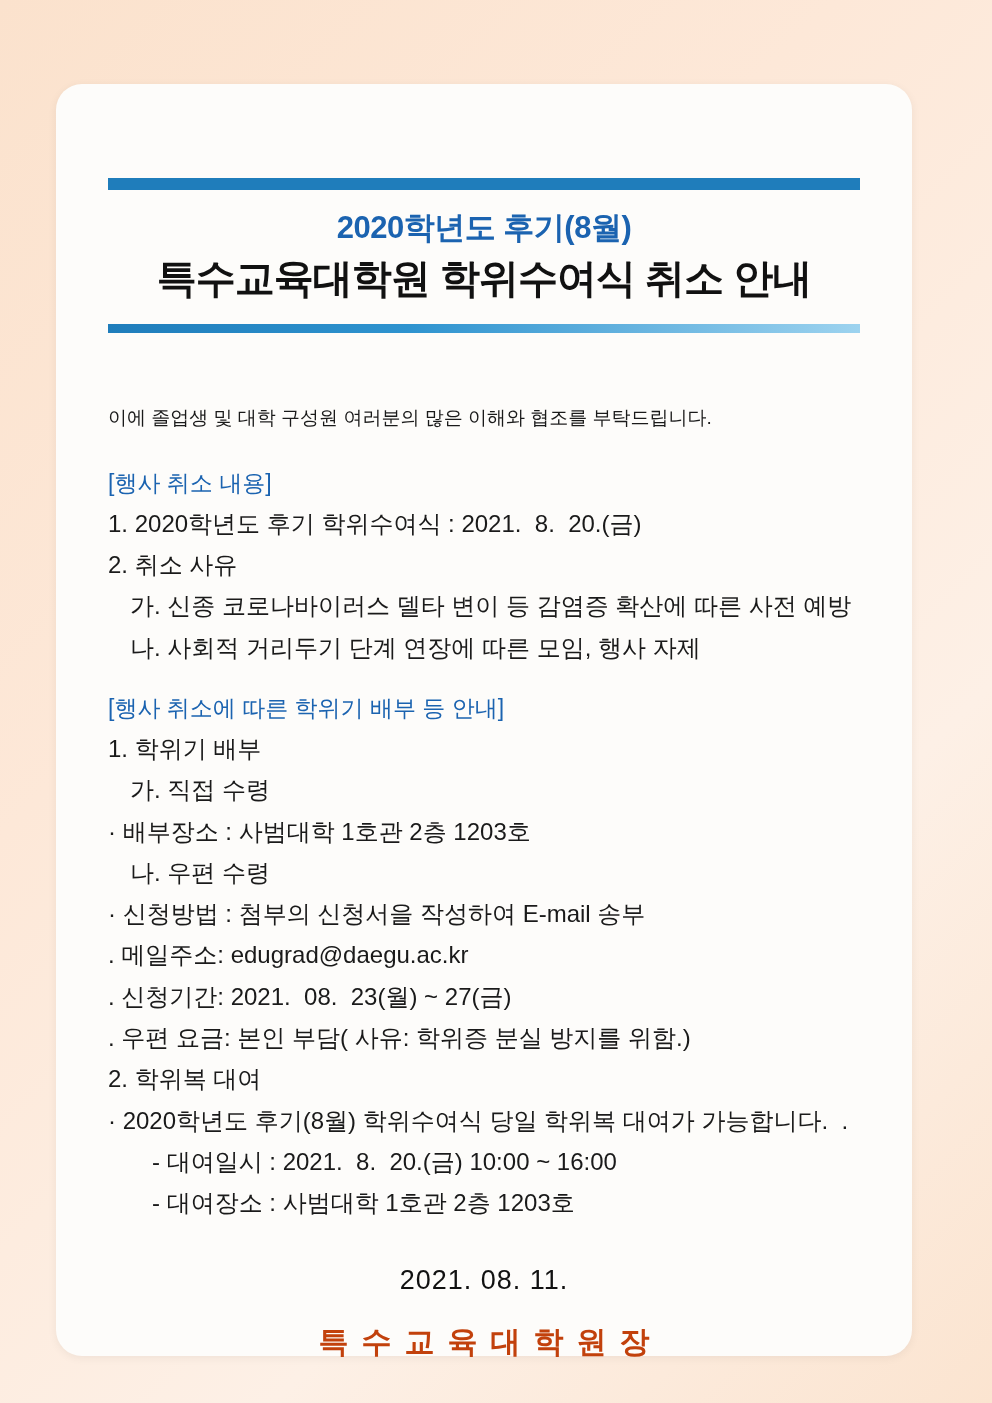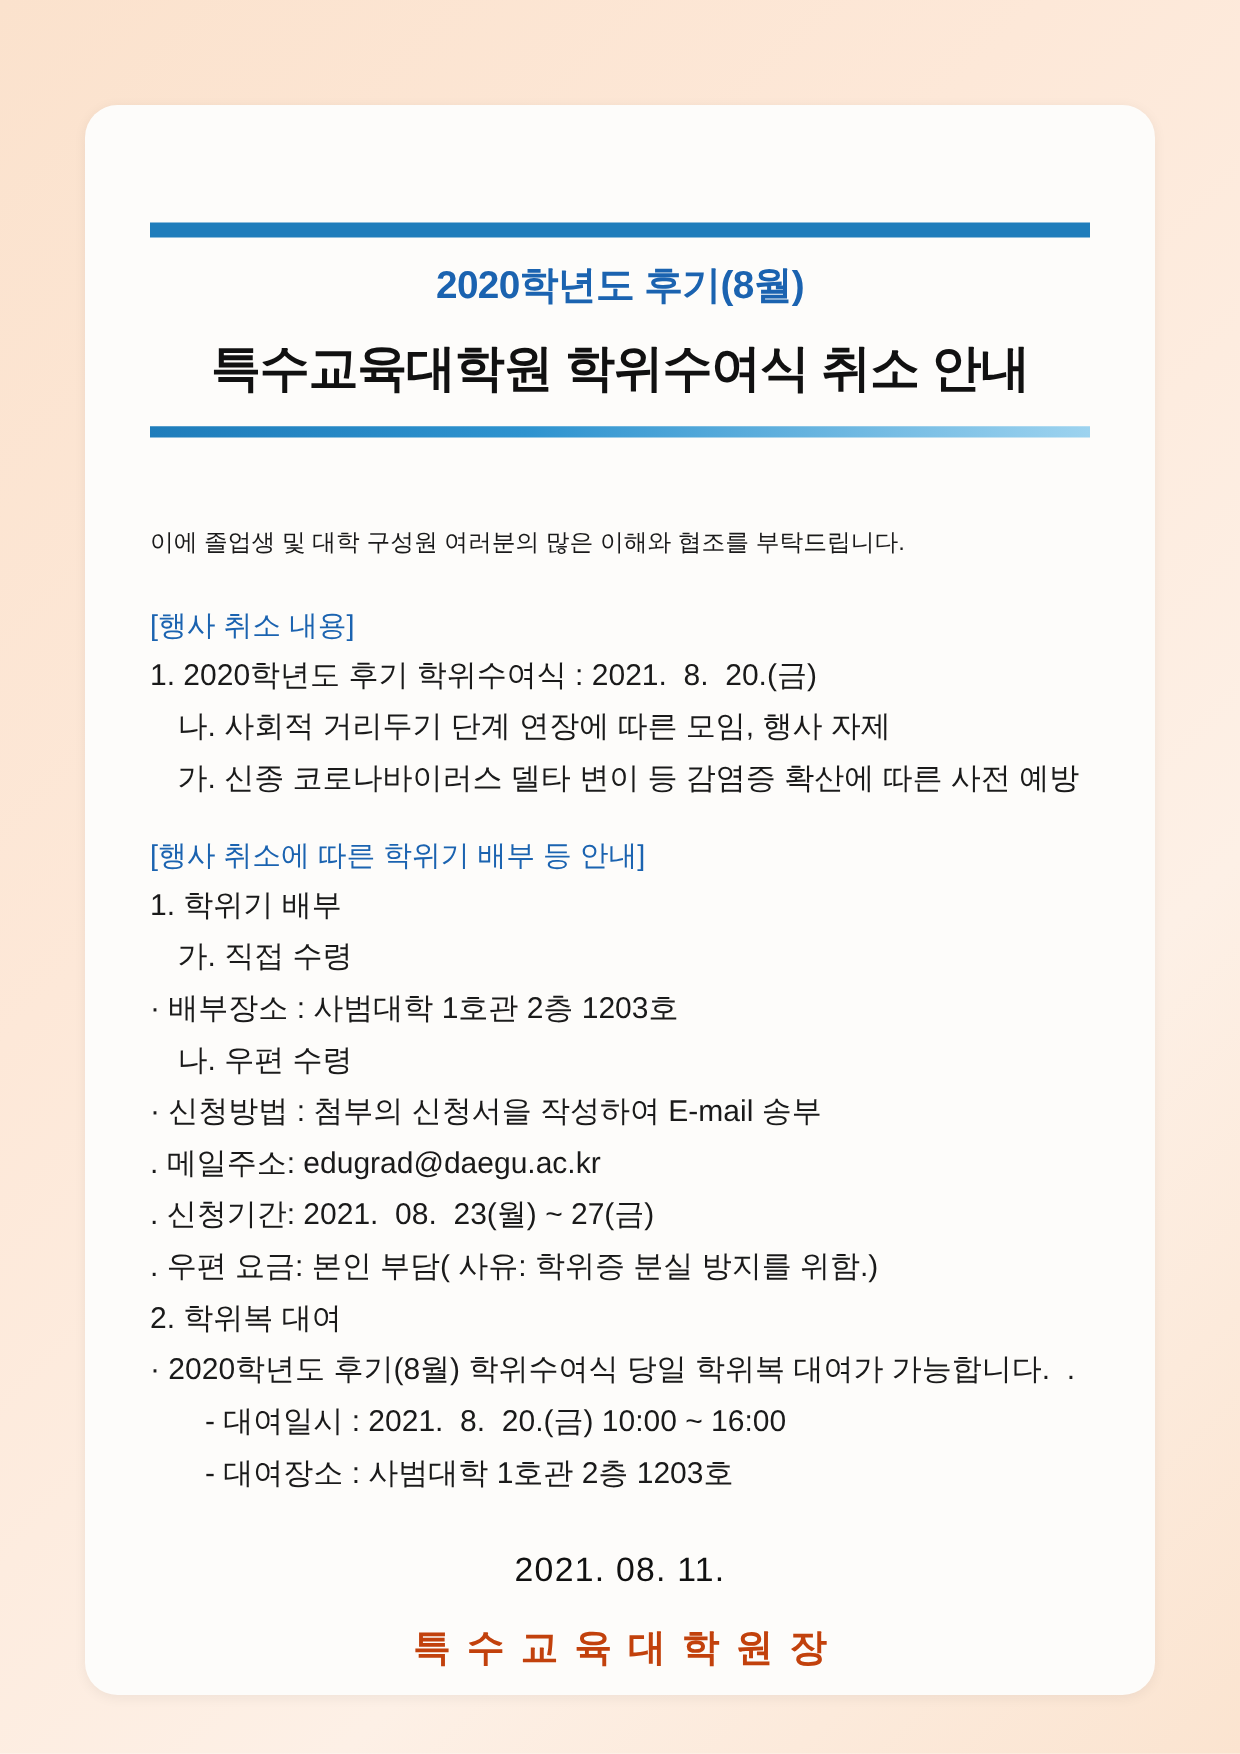--- a/index.html
+++ b/index.html
@@ -8,21 +8,21 @@
   }
   body {
     width: 992px;
     height: 1403px;
     background: linear-gradient(135deg, #fbe2cd 0%, #fde8d8 35%, #fdf0e6 70%, #fbe4d0 100%);
     font-family: "Liberation Sans", sans-serif;
     overflow: hidden;
   }
   .page {
     position: absolute;
-    left: 68px;
+    left: 56px;
     top: 84px;
     width: 856px;
     height: 1272px;
     background: #fdfcfa;
     border-radius: 26px;
     box-shadow: 0 2px 10px rgba(0,0,0,0.06);
   }
   .inner {
     position: absolute;
     left: 52px;
@@ -44,21 +44,21 @@
     color: #1b63b0;
     letter-spacing: -0.5px;
     line-height: 1.3;
   }
   .title-line2 {
     font-size: 40px;
     font-weight: bold;
     color: #111111;
     letter-spacing: -1px;
     line-height: 1.3;
-    margin-top: 21px;
+    margin-top: 4px;
   }
   .rule-bottom {
     height: 9px;
     width: 100%;
     background: linear-gradient(90deg, #1f7dbb 0%, #2e93cf 40%, #9dd3ef 100%);
     margin-top: 14px;
   }
   .body-text {
     margin-top: 44px;
     font-size: 19px;
@@ -134,22 +134,23 @@
 
 
       <div class="spacer"></div>
 
       <p class="para">이에 졸업생 및 대학 구성원 여러분의 많은 이해와 협조를 부탁드립니다.</p>
 
       <div class="spacer"></div>
 
       <p class="section-head">[행사 취소 내용]</p>
       <p class="line">1. 2020학년도 후기 학위수여식 : 2021.  8.  20.(금)</p>
+      <p class="line">2. 취소 사유</p>
+      <p class="line lv1">가. 신종 코로나바이러스 델타 변이 등 감염증 확산에 따른 사전 예방</p>
       <p class="line lv1">나. 사회적 거리두기 단계 연장에 따른 모임, 행사 자제</p>
-      <p class="line lv1">가. 신종 코로나바이러스 델타 변이 등 감염증 확산에 따른 사전 예방</p>
 
       <div class="spacer-sm"></div>
 
       <p class="section-head">[행사 취소에 따른 학위기 배부 등 안내]</p>
       <p class="line">1. 학위기 배부</p>
       <p class="line lv1">가. 직접 수령</p>
       <p class="line">· 배부장소 : 사범대학 1호관 2층 1203호</p>
       <p class="line lv1">나. 우편 수령</p>
       <p class="line">· 신청방법 : 첨부의 신청서을 작성하여 E-mail 송부</p>
       <p class="line">. 메일주소: edugrad@daegu.ac.kr</p>

